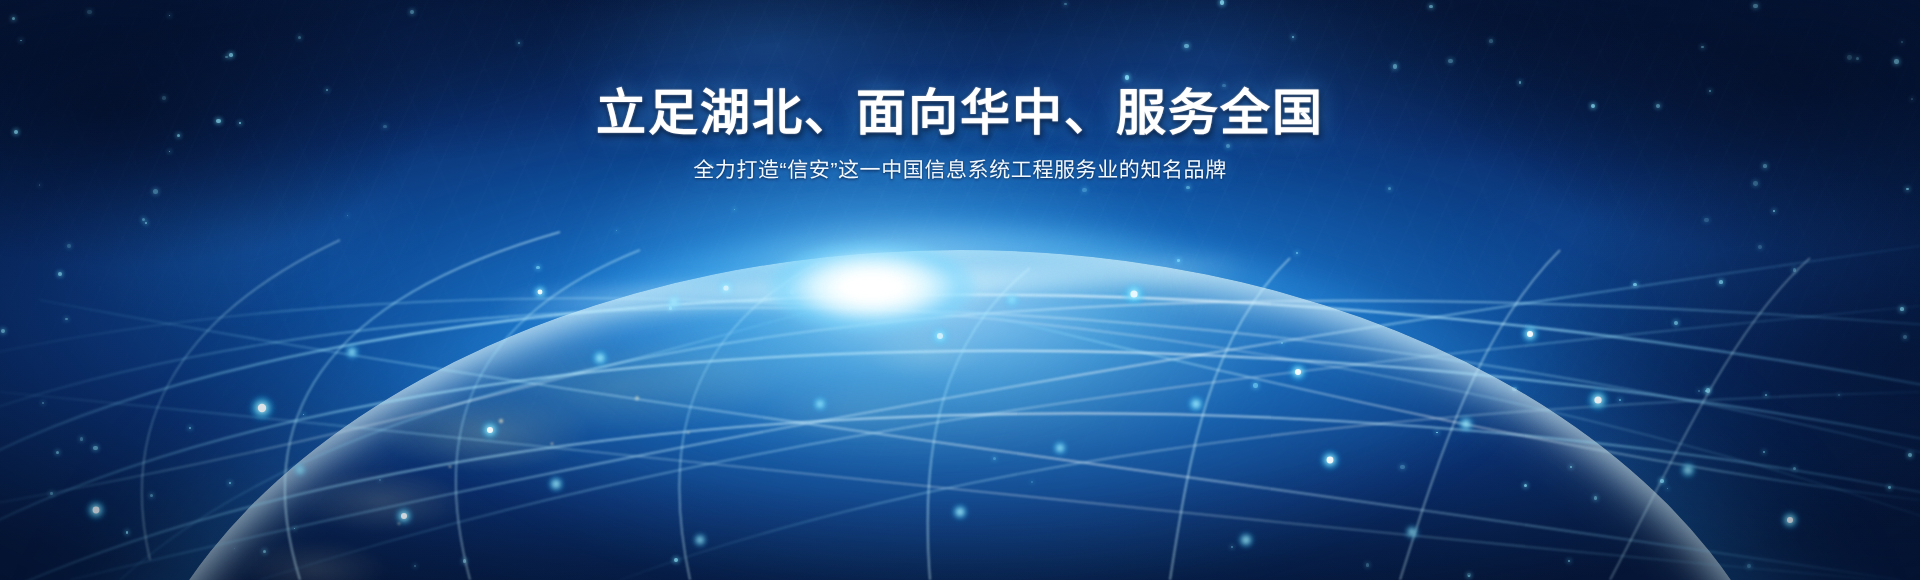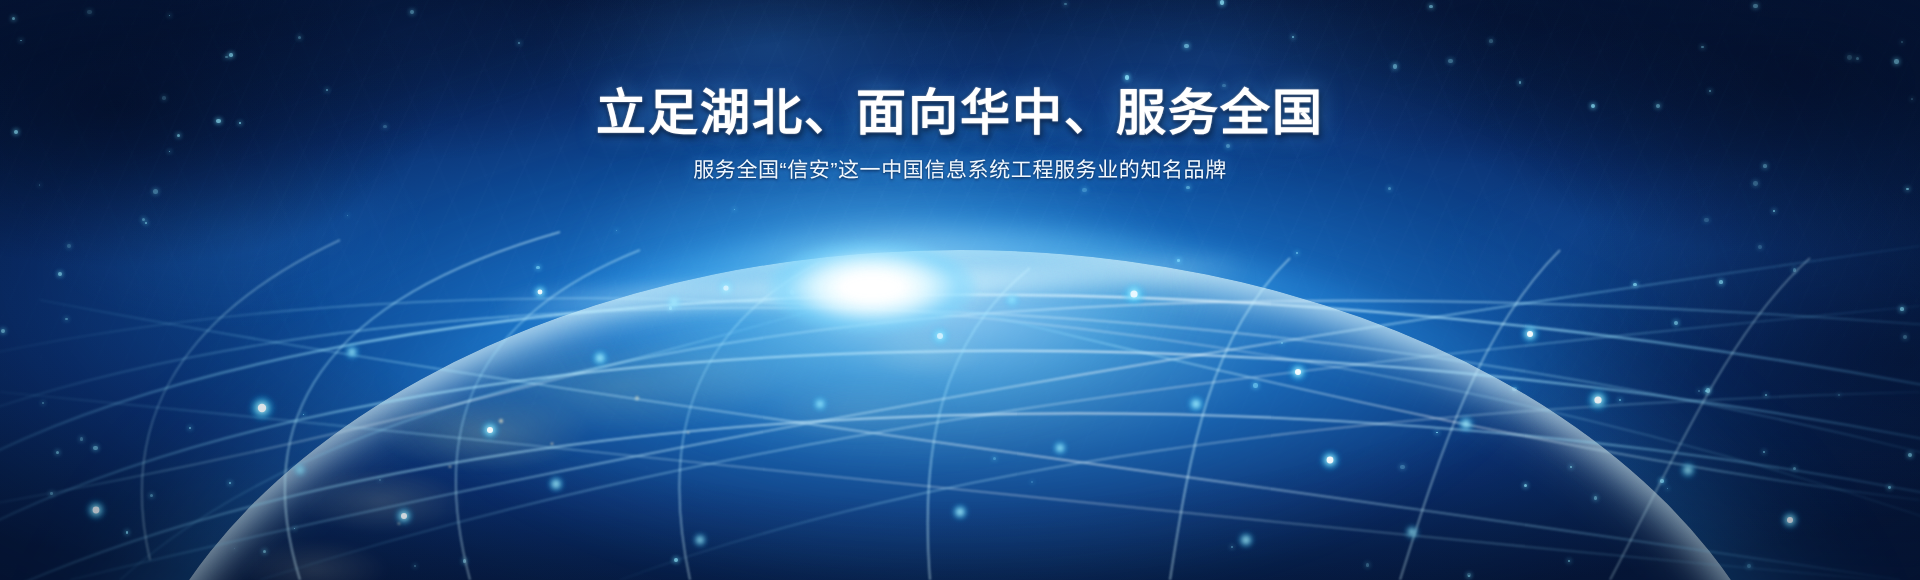--- a/index.html
+++ b/index.html
@@ -446,16 +446,16 @@
   </svg>
 
   <div id="flare-halo"></div>
   <div id="flare-streak"></div>
   <div id="flare-core"></div>
 
   <div class="layer" id="vignette"></div>
 
   <div id="copy">
     <h1 id="headline">立足湖北、面向华中、服务全国</h1>
-    <p id="subline">服务全国“信安”这一中国信息系统工程服务业的知名品牌</p>
+    <p id="subline">全力打造“信安”这一中国信息系统工程服务业的知名品牌</p>
   </div>
 
 </div>
 
 </body></html>

